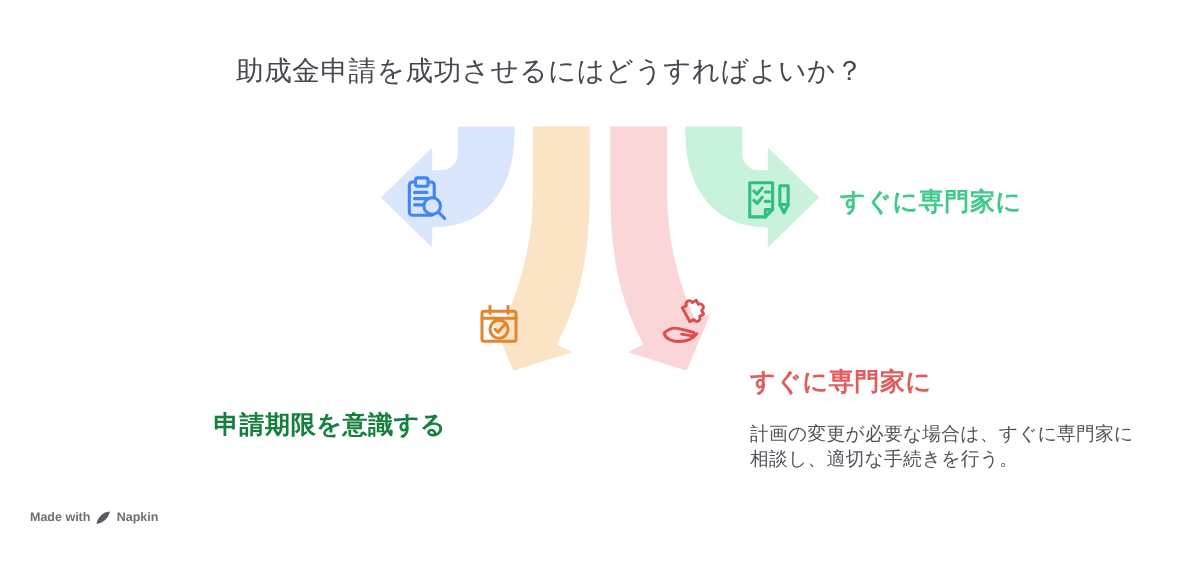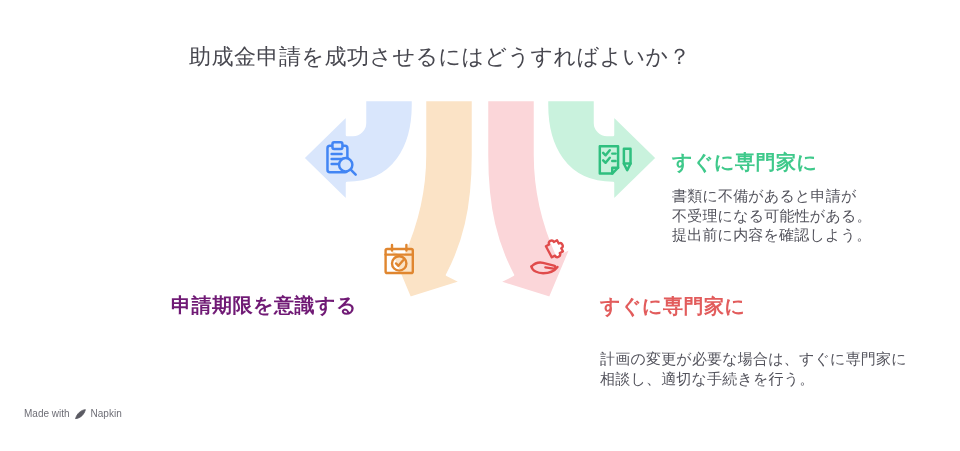--- a/index.html
+++ b/index.html
@@ -27,29 +27,29 @@
     font-size:15px;line-height:19.5px;font-weight:500;
     color:#53535C;white-space:pre-line;letter-spacing:0.2px;
   }
   .block-eligibility{right:670px;top:146px;text-align:right;}
   .block-eligibility h2{color:#4186F0;}
   .block-eligibility .body{margin-top:8px;}
   .block-documents{left:672px;top:148px;text-align:left;}
   .block-documents h2{color:#3FC98B;}
   .block-documents .body{margin-top:10px;}
   .block-deadline{right:603px;top:291px;text-align:right;}
-  .block-deadline h2{color:#701a75;}
+  .block-deadline h2{color:#15803d;margin-top:35px;}
   .block-deadline .body{margin-top:10px;}
   .block-changes{left:600px;top:292px;text-align:left;}
   .block-changes h2{color:#E25C5C;}
-  .block-changes .body{margin-top:29px;}
+  .block-changes .body{margin-top:18px;}
   .footer{
     position:absolute;left:24px;top:408px;
-    display:flex;align-items:flex-start;gap:4px;
-    font-size:10px;color:#6E6E76;font-weight:400;cursor:pointer;
+    display:flex;align-items:center;gap:4px;
+    font-size:10px;color:#6E6E76;font-weight:700;cursor:pointer;
   }
   .footer .quill{display:inline-block;width:13px;height:13px;}
 </style>
 </head>
 <body>
 
 <div class="canvas">
 
   <div class="title">助成金申請を成功させるにはどうすればよいか？</div>
 
@@ -106,23 +106,20 @@
       <path d="M11 22 l3 3 l5 -6"></path>
       <line x1="22" y1="23" x2="26" y2="23"></line>
       <path d="M36 8 h8 v18 l-4 8 l-4 -8 z"></path>
       <line x1="36" y1="26" x2="44" y2="26"></line>
     </g>
   </svg>
 
 
   <div class="block block-documents">
     <h2>すぐに専門家に</h2>
-    <div class="body">書類に不備があると申請が
-不受理になる可能性がある。
-提出前に内容を確認しよう。</div>
   </div>
 
   <div class="block block-deadline">
     <h2>申請期限を意識する</h2>
   </div>
 
   <div class="block block-changes">
     <h2>すぐに専門家に</h2>
     <div class="body">計画の変更が必要な場合は、すぐに専門家に
 相談し、適切な手続きを行う。</div>

